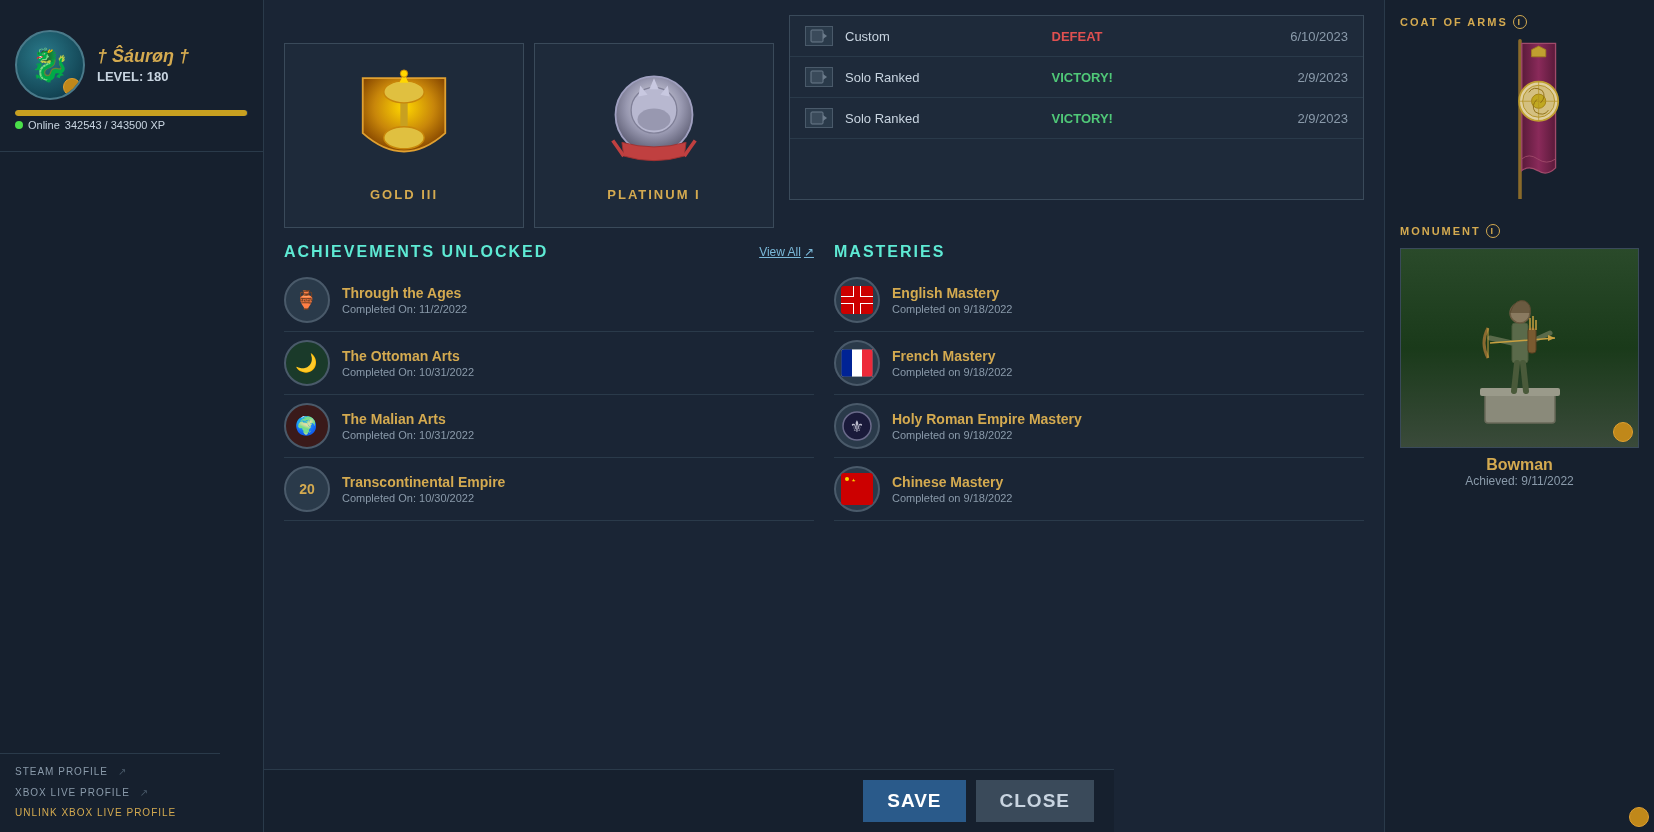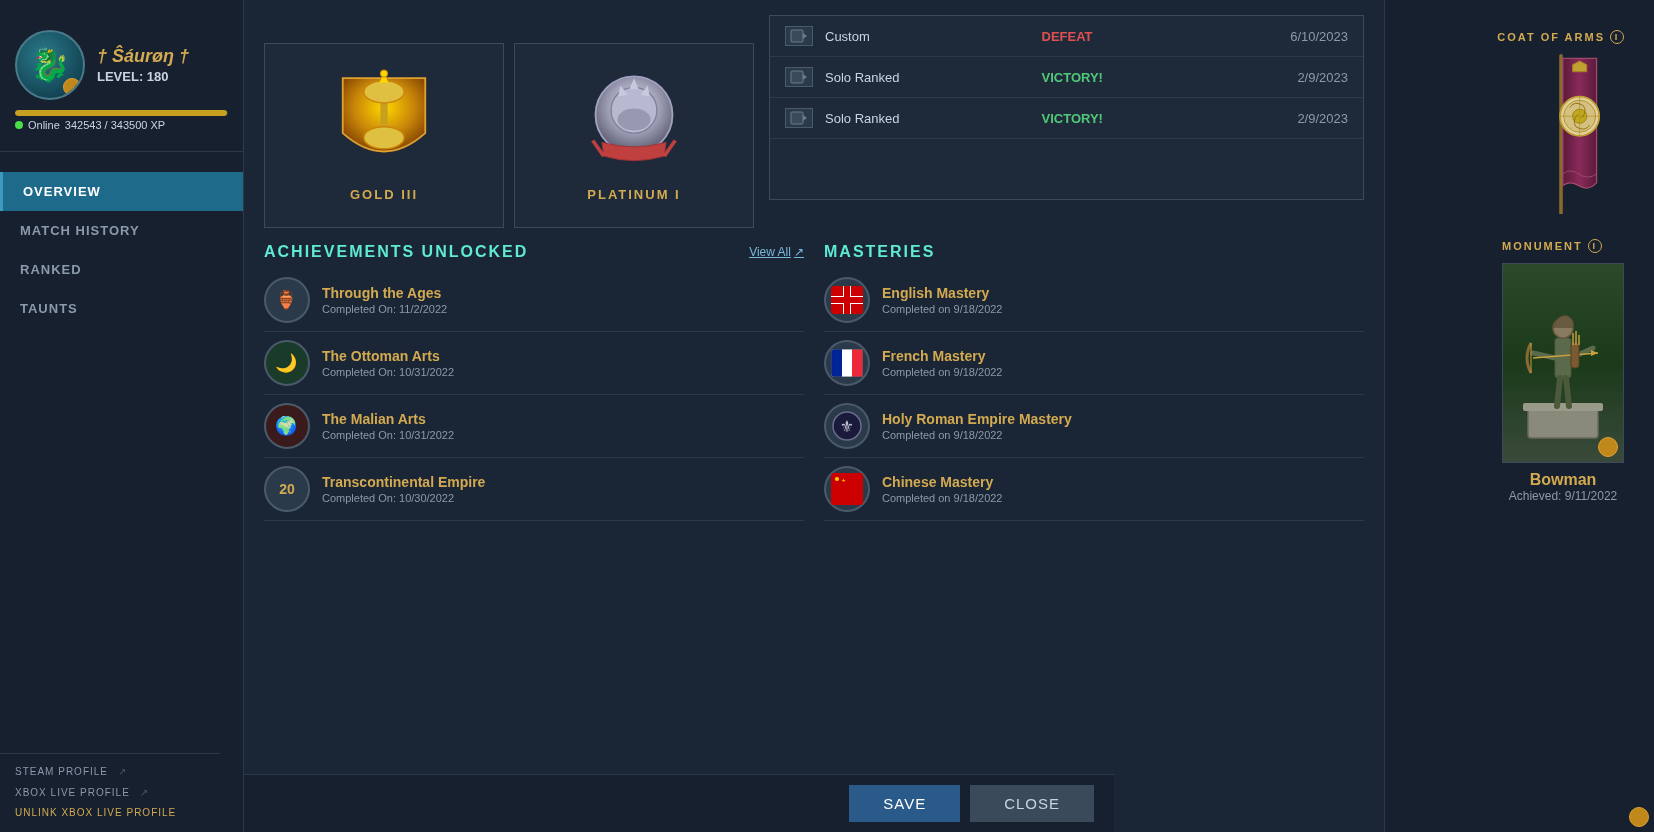--- a/index.html
+++ b/index.html
@@ -8,21 +8,21 @@
       height: 832px;
       background: #1a2535;
       font-family: 'Segoe UI', Arial, sans-serif;
       color: #c8d4e0;
       overflow: hidden;
       display: flex;
     }
 
     
     .sidebar {
-      width: 244px;
+      width: 264px;
       background: #16202e;
       display: flex;
       flex-direction: column;
       padding: 20px 0;
       border-right: 1px solid #2a3a4a;
       flex-shrink: 0;
     }
 
     .player-header {
       padding: 10px 15px 20px 15px;
@@ -149,23 +149,22 @@
     .result-defeat { color: #e05050; }
     .result-victory { color: #50c878; }
 
     
     .right-sidebar {
       width: 270px;
       background: #16202e;
       border-left: 1px solid #2a3a4a;
       display: flex;
       flex-direction: column;
-      padding: 30px;
+      padding: 15px;
       flex-shrink: 0;
-      align-items: flex-end;
     }
 
     .coa-section, .monument-section {
       margin-bottom: 20px;
     }
 
     .coa-title, .monument-title {
       font-size: 11px;
       font-weight: bold;
       letter-spacing: 2px;
@@ -251,23 +250,23 @@
       padding: 10px 20px;
       background: #16202e;
       border-top: 1px solid #2a3a4a;
       position: absolute;
       bottom: 0;
       left: 0;
       right: 270px;
     }
 
     .btn {
-      padding: 10px 34px;
-      font-size: 15px;
-      font-weight: normal;
+      padding: 10px 24px;
+      font-size: 19px;
+      font-weight: bold;
       letter-spacing: 1px;
       cursor: pointer;
       border: none;
       text-transform: uppercase;
     }
 
     .btn-save {
       background: #2a5a8a;
       color: #ffffff;
     }
@@ -512,26 +511,20 @@
         <span>
           <span>342543</span>
           /
           <span>343500</span>
           <span>XP</span>
         </span>
       </div>
     </div>
   </div>
 
-  <nav class="nav-menu">
-    <div class="nav-item active">OVERVIEW</div>
-    <div class="nav-item">MATCH HISTORY</div>
-    <div class="nav-item">RANKED</div>
-    <div class="nav-item">TAUNTS</div>
-  </nav>
 
   <div class="bottom-links-section">
     <div class="link-row">
       <span class="bottom-link-item">STEAM PROFILE</span>
       <span class="separator">↗</span>
       <span class="bottom-link-item">XBOX LIVE PROFILE</span>
       <span class="separator">↗</span>
     </div>
     <div style="margin-top:4px;">
       <span class="bottom-link-item" style="color: #d4aa50;">UNLINK XBOX LIVE PROFILE</span>

